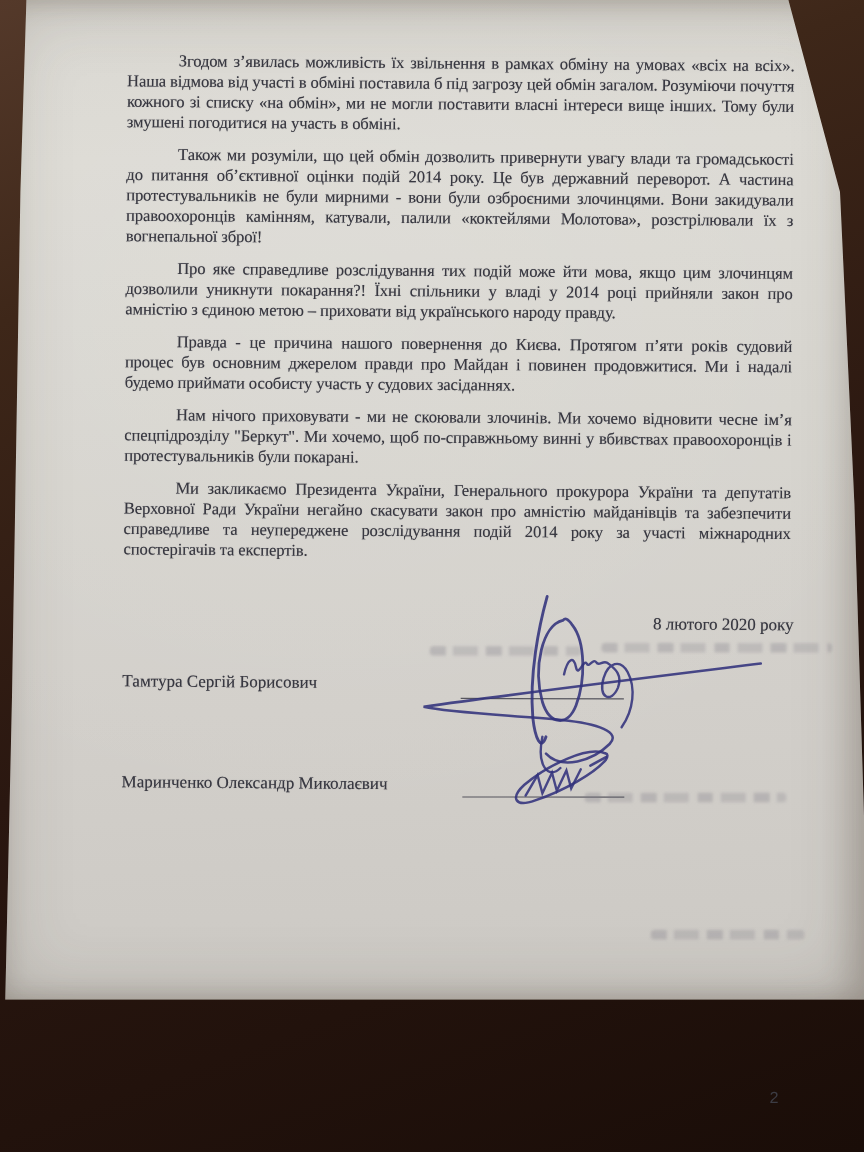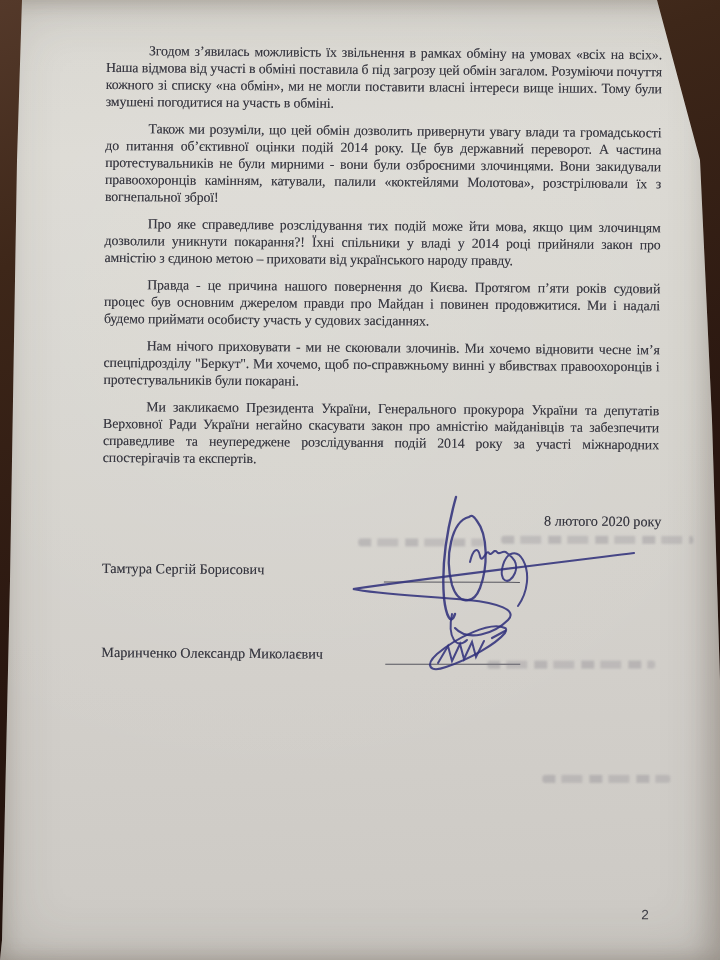--- a/index.html
+++ b/index.html
@@ -2,21 +2,21 @@
 <html><head>
 <meta charset="utf-8">
 <style>
   html,body{margin:0;padding:0;}
   body{
     width:720px;height:960px;overflow:hidden;position:relative;
     background:linear-gradient(160deg,#54392a 0%,#3e2719 22%,#2a1710 55%,#1a0d08 100%);
     font-family:"Liberation Serif", serif;
   }
   .paper{
-    position:absolute;left:0;top:0;width:720px;height:960px;
+    position:absolute;left:0;top:0;width:720px;height:833px;
     clip-path:polygon(22px 0, 657px 0, 700px 160px, 712px 420px, 720px 680px, 720px 960px, 0 960px, 2px 940px, 10px 580px, 17px 160px);
     background:
       radial-gradient(130% 90% at 38% 30%, rgba(255,255,255,0.10), rgba(0,0,0,0) 60%),
       linear-gradient(178deg,#d8d6d0 0%,#dcdad4 16%,#d7d5cf 42%,#d2cfca 70%,#ccc9c4 100%);
     box-shadow:inset 0 0 60px rgba(70,58,45,0.22), inset -14px 0 22px rgba(70,58,45,0.18), inset 8px 0 16px rgba(70,58,45,0.12);
   }
   .tilt{
     position:absolute;left:0;top:0;width:720px;height:960px;
     transform:rotate(0.45deg);transform-origin:110px 60px;
   }

